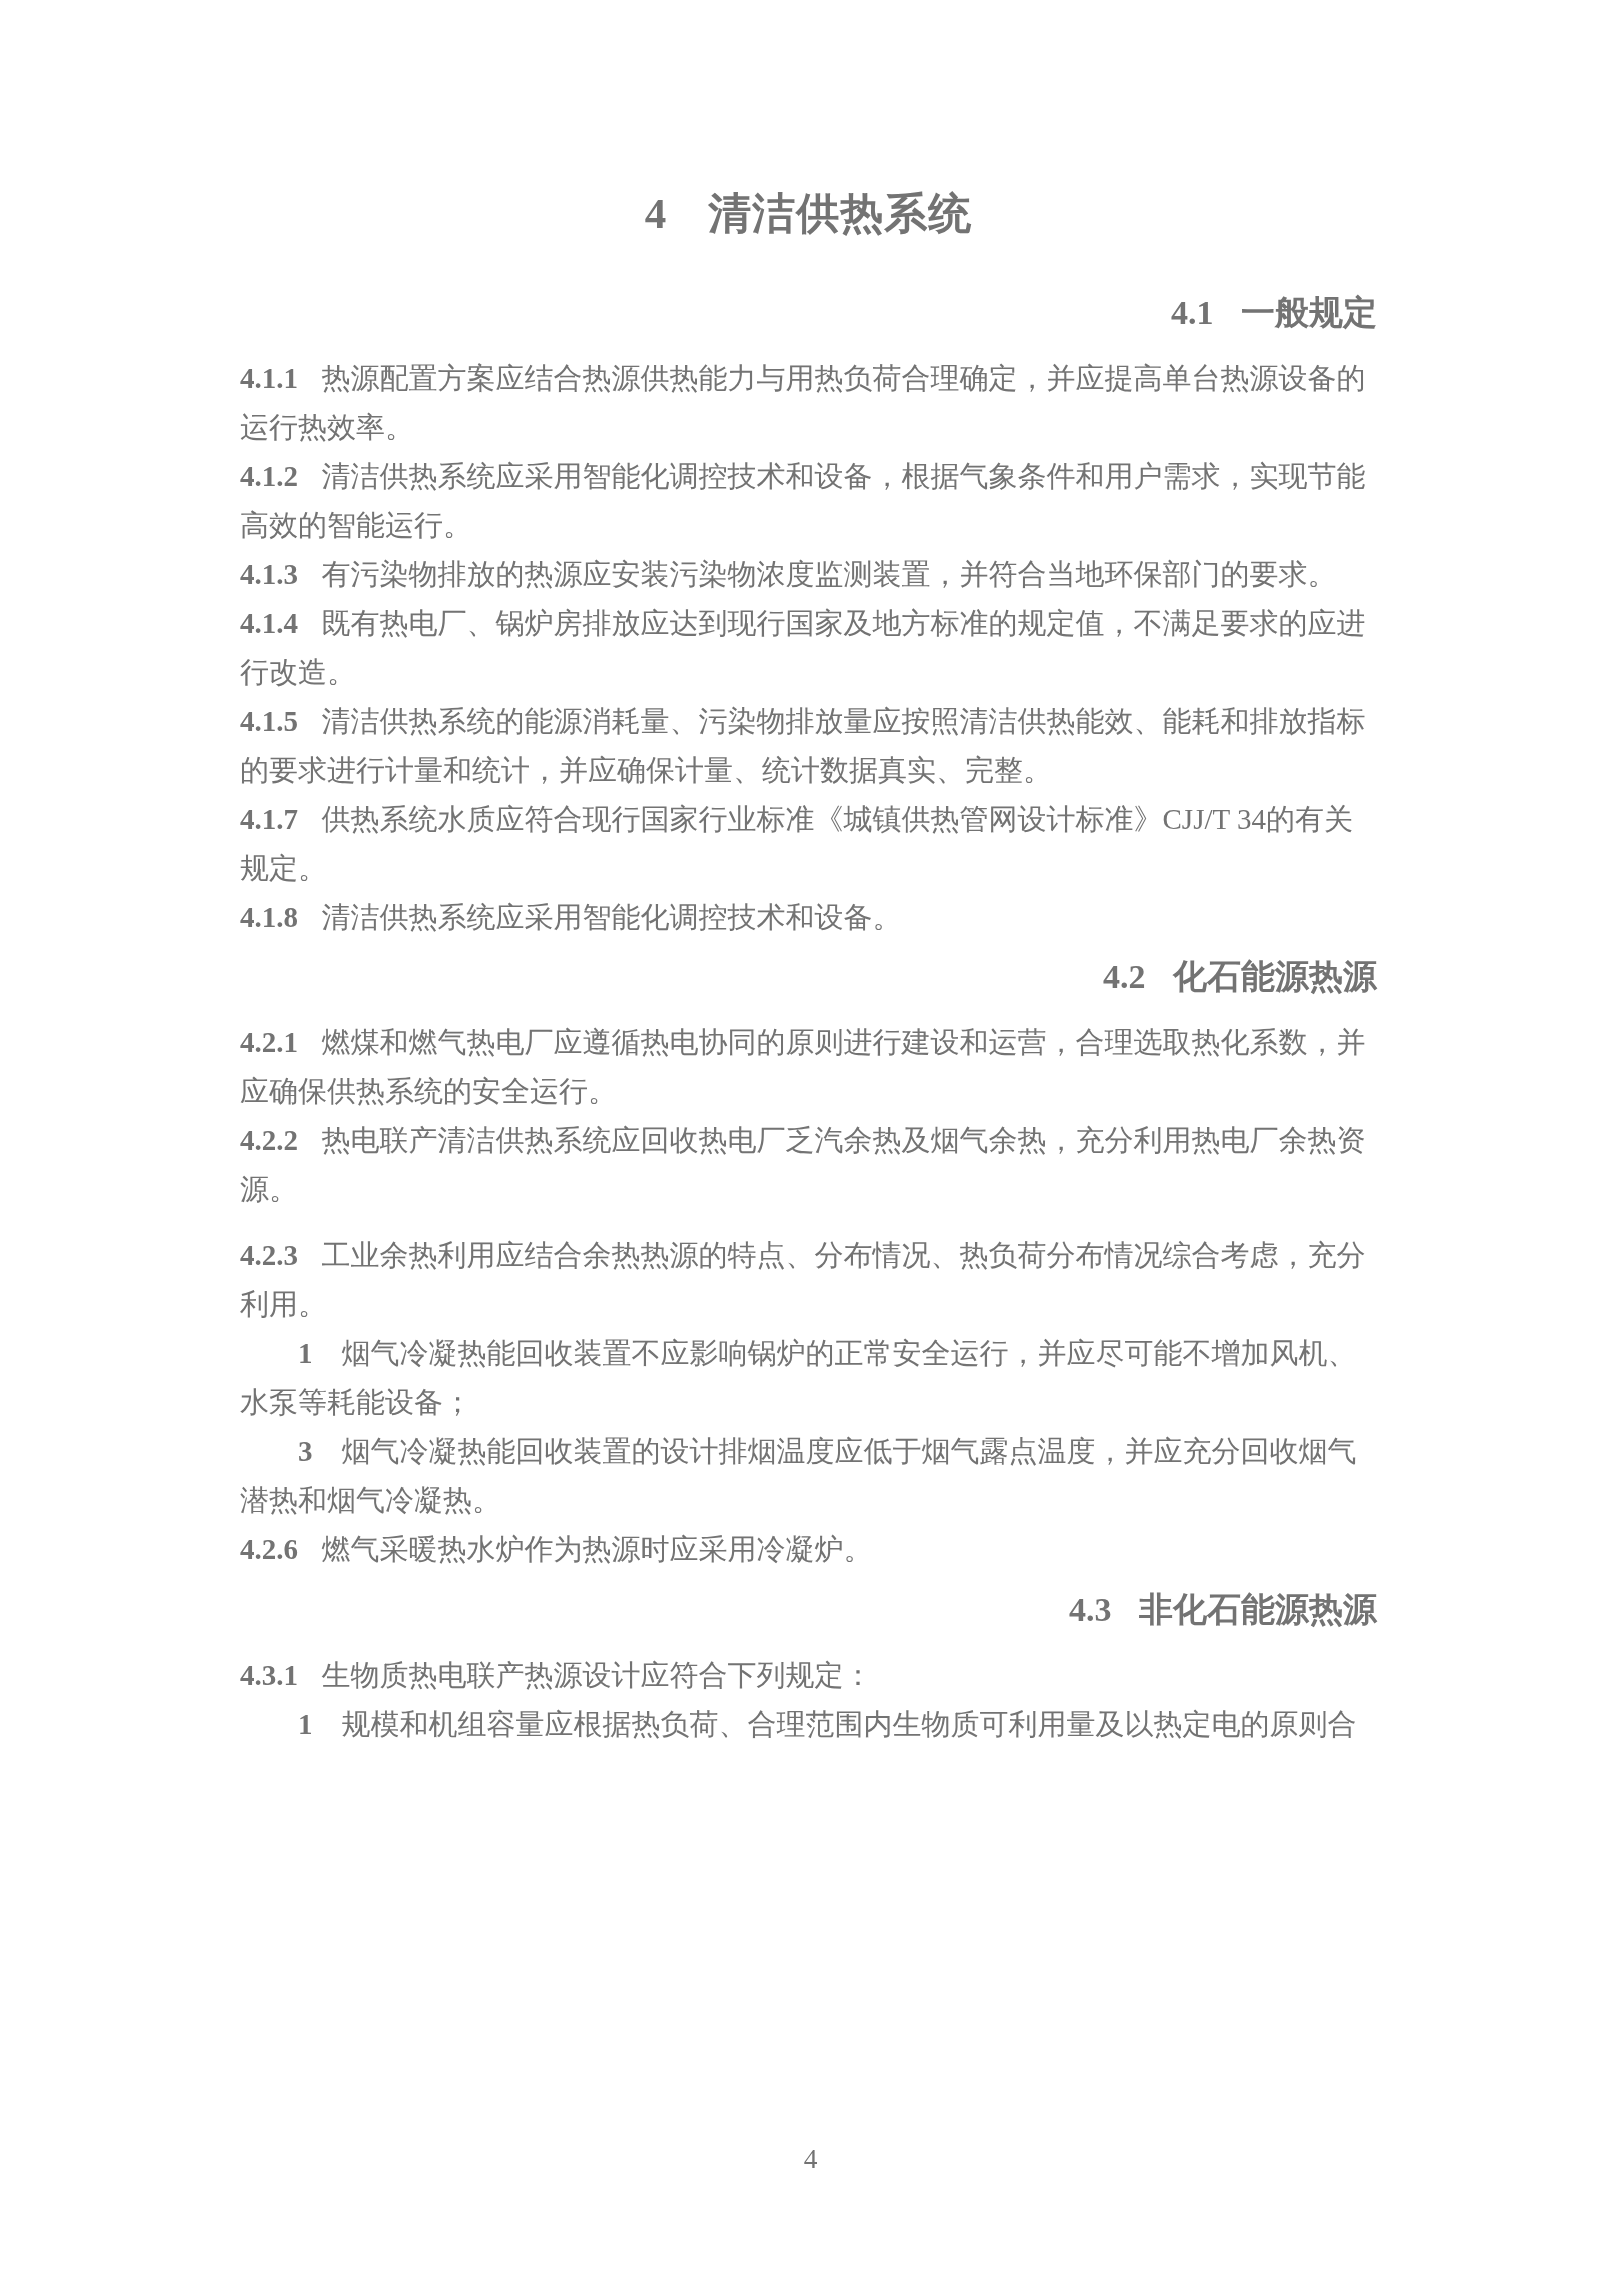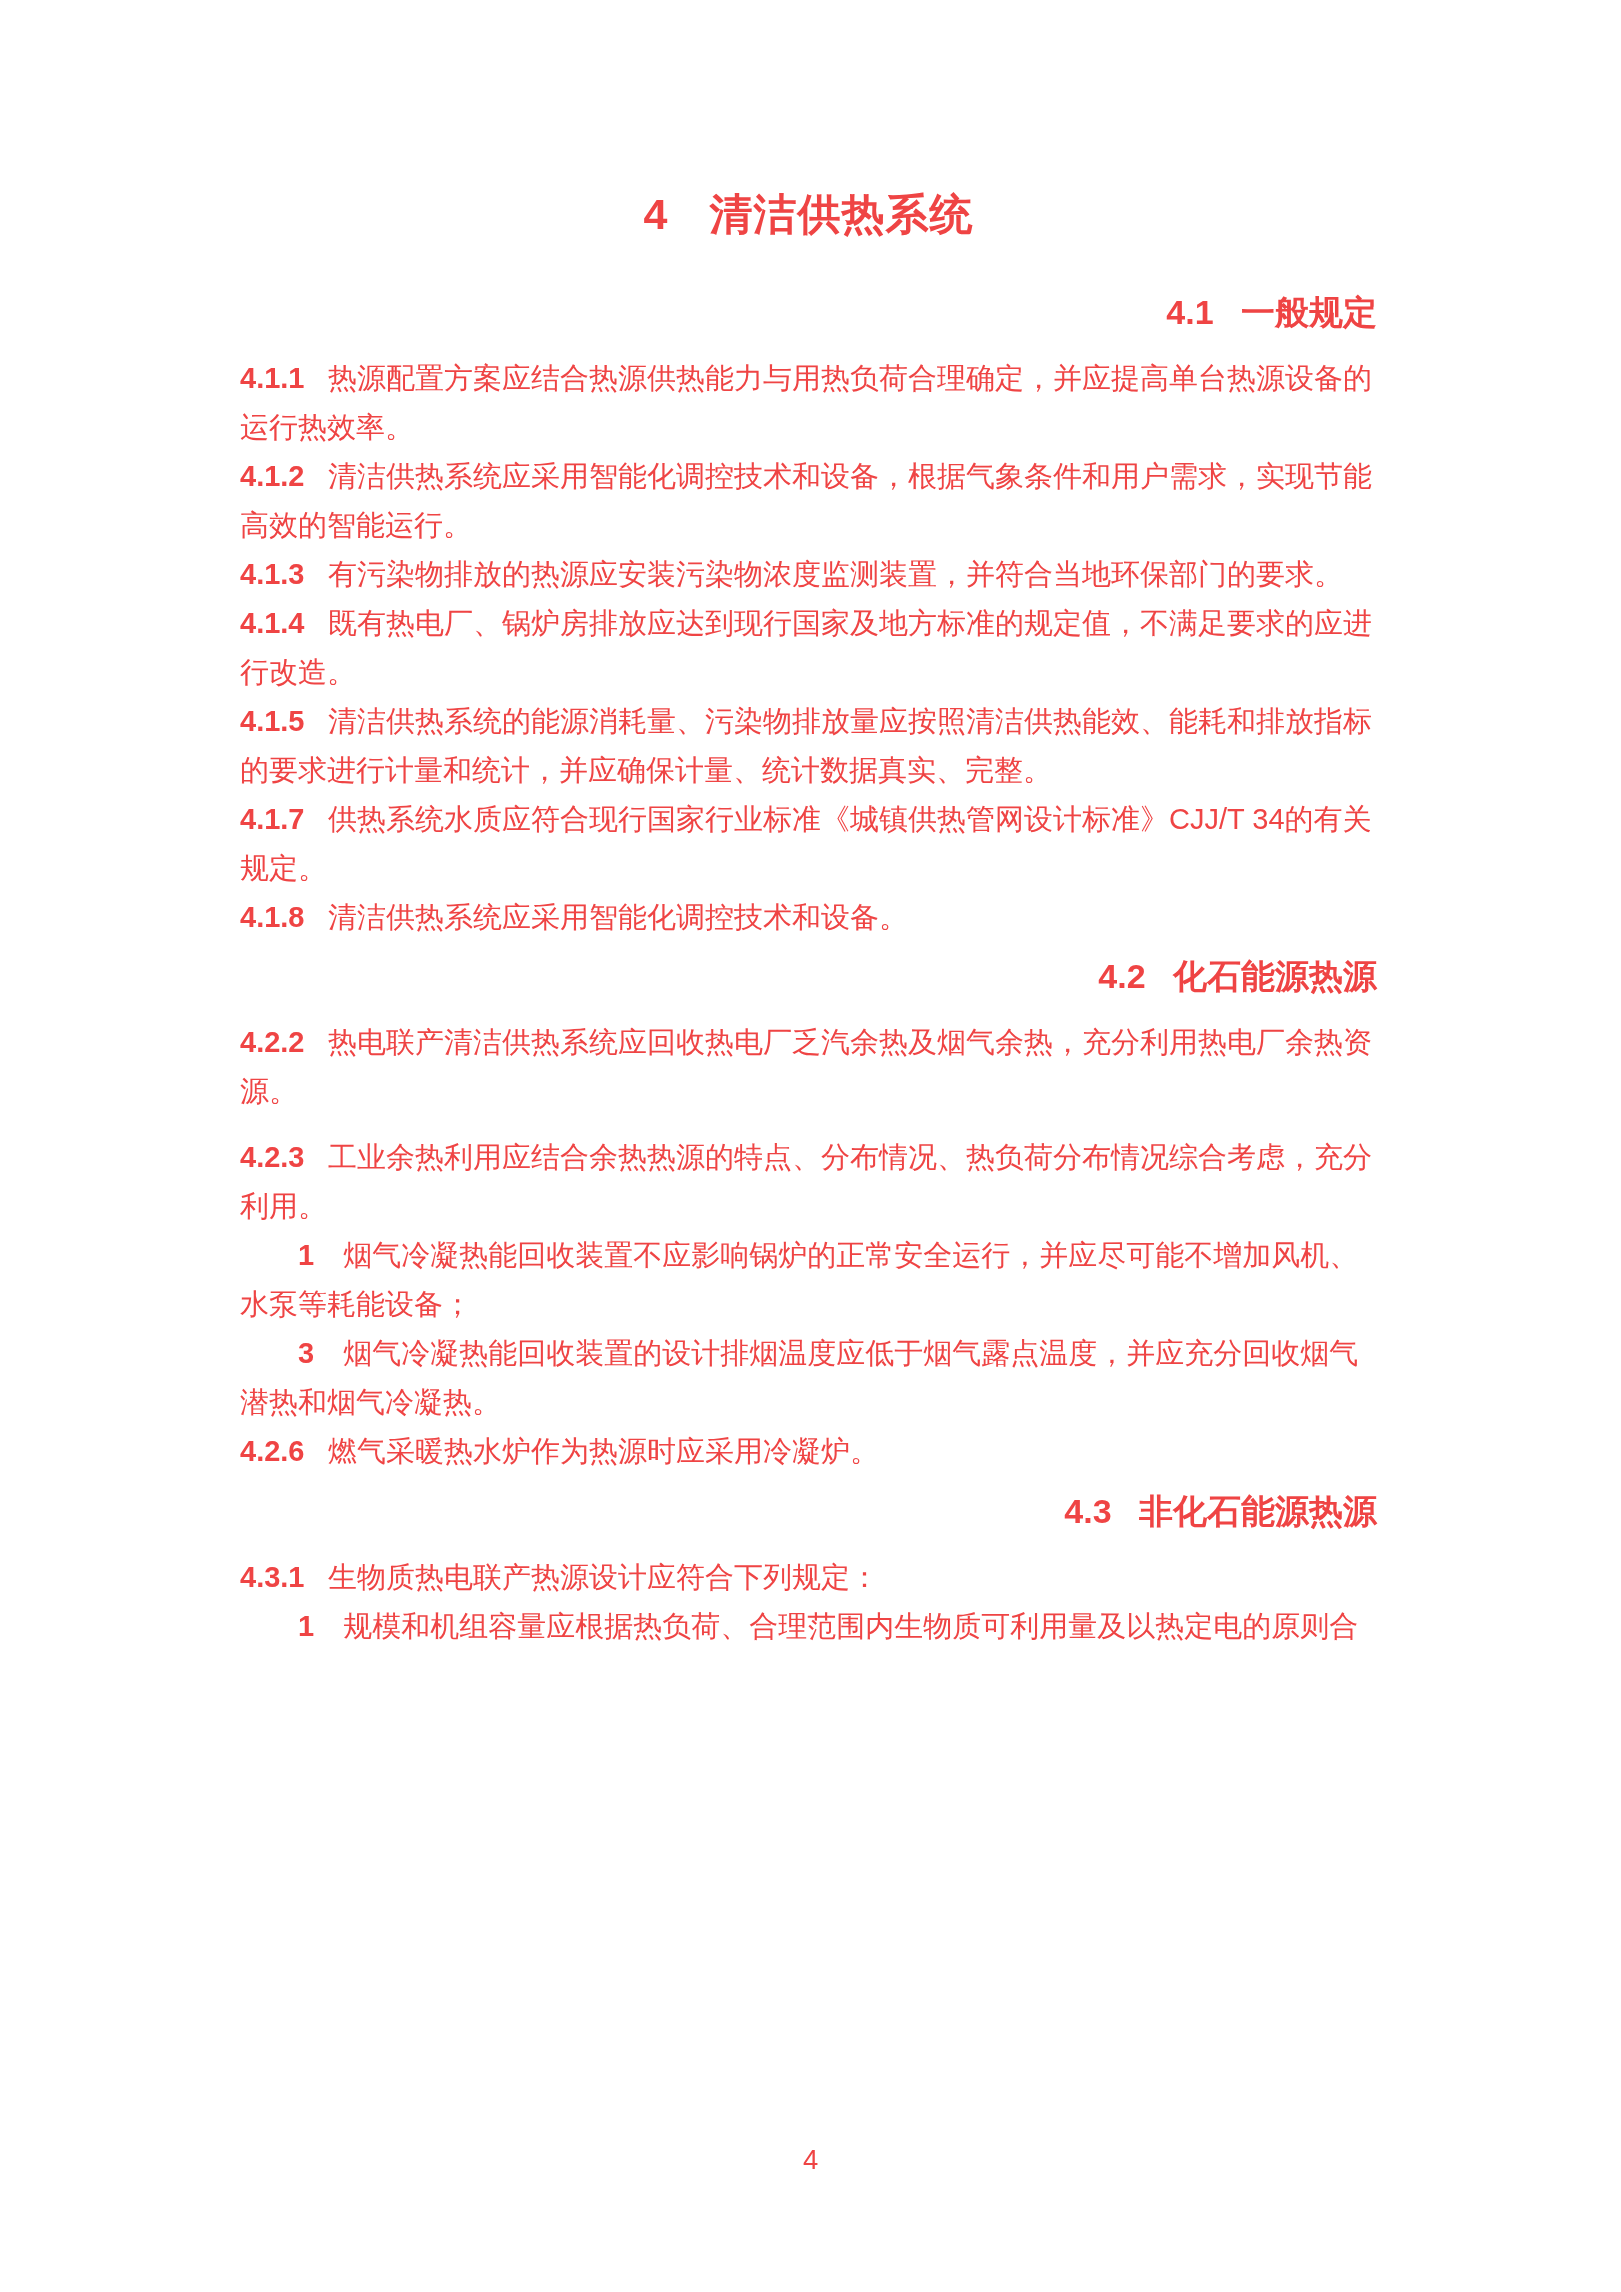--- a/index.html
+++ b/index.html
@@ -1,20 +1,20 @@
 <!DOCTYPE html>
 <html lang="zh"><head>
 <meta charset="utf-8">
 <style>
   html,body{margin:0;padding:0;background:#ffffff;}
   .page{
     width:1621px;height:2293px;background:#ffffff;position:relative;
     box-sizing:border-box;padding:188px 244px 0 240px;
-    font-family:Liberation Sans, sans-serif;
-    color:#ef4444;overflow:hidden;
+    font-family:Liberation Serif, serif;
+    color:#737373;overflow:hidden;
   }
   .chapter-heading{
     margin:0 0 51px 0;font-size:43px;line-height:52px;font-weight:bold;
     text-align:center;letter-spacing:1px;
   }
   .chapter-heading .num{margin-right:41px;}
   .section-heading{
     margin:13.7px 0 19.6px 0;font-size:34px;line-height:43px;font-weight:bold;
     text-align:right;
   }
@@ -45,20 +45,21 @@
   <p class="clause"><span class="num">4.1.1</span><span>热源配置方案应结合热源供热能力与用热负荷合理确定，并应提高单台热源设备的运行热效率。</span></p>
   <p class="clause"><span class="num">4.1.2</span><span>清洁供热系统应采用智能化调控技术和设备，根据气象条件和用户需求，实现节能高效的智能运行。</span></p>
   <p class="clause"><span class="num">4.1.3</span><span>有污染物排放的热源应安装污染物浓度监测装置，并符合当地环保部门的要求。</span></p>
   <p class="clause"><span class="num">4.1.4</span><span>既有热电厂、锅炉房排放应达到现行国家及地方标准的规定值，不满足要求的应进行改造。</span></p>
   <p class="clause"><span class="num">4.1.5</span><span>清洁供热系统的能源消耗量、污染物排放量应按照清洁供热能效、能耗和排放指标的要求进行计量和统计，并应确保计量、统计数据真实、完整。</span></p>
   <p class="clause"><span class="num">4.1.7</span><span>供热系统水质应符合现行国家行业标准《城镇供热管网设计标准》CJJ/T 34的有关规定。</span></p>
   <p class="clause"><span class="num">4.1.8</span><span>清洁供热系统应采用智能化调控技术和设备。</span></p>
 
   <h2 class="section-heading"><span class="num">4.2</span><span>化石能源热源</span></h2>
 
+  <p class="clause"><span class="num">4.2.1</span><span>燃煤和燃气热电厂应遵循热电协同的原则进行建设和运营，合理选取热化系数，并应确保供热系统的安全运行。</span></p>
   <p class="clause"><span class="num">4.2.2</span><span>热电联产清洁供热系统应回收热电厂乏汽余热及烟气余热，充分利用热电厂余热资源。</span></p>
   <p class="clause mt18"><span class="num">4.2.3</span><span>工业余热利用应结合余热热源的特点、分布情况、热负荷分布情况综合考虑，充分利用。</span></p>
   <p class="clause sub"><span class="num">1</span><span>烟气冷凝热能回收装置不应影响锅炉的正常安全运行，并应尽可能不增加风机、水泵等耗能设备；</span></p>
   <p class="clause sub"><span class="num">3</span><span>烟气冷凝热能回收装置的设计排烟温度应低于烟气露点温度，并应充分回收烟气潜热和烟气冷凝热。</span></p>
   <p class="clause"><span class="num">4.2.6</span><span>燃气采暖热水炉作为热源时应采用冷凝炉。</span></p>
 
   <h2 class="section-heading"><span class="num">4.3</span><span>非化石能源热源</span></h2>
 
   <p class="clause"><span class="num">4.3.1</span><span>生物质热电联产热源设计应符合下列规定：</span></p>
   <p class="clause sub"><span class="num">1</span><span>规模和机组容量应根据热负荷、合理范围内生物质可利用量及以热定电的原则合</span></p>

